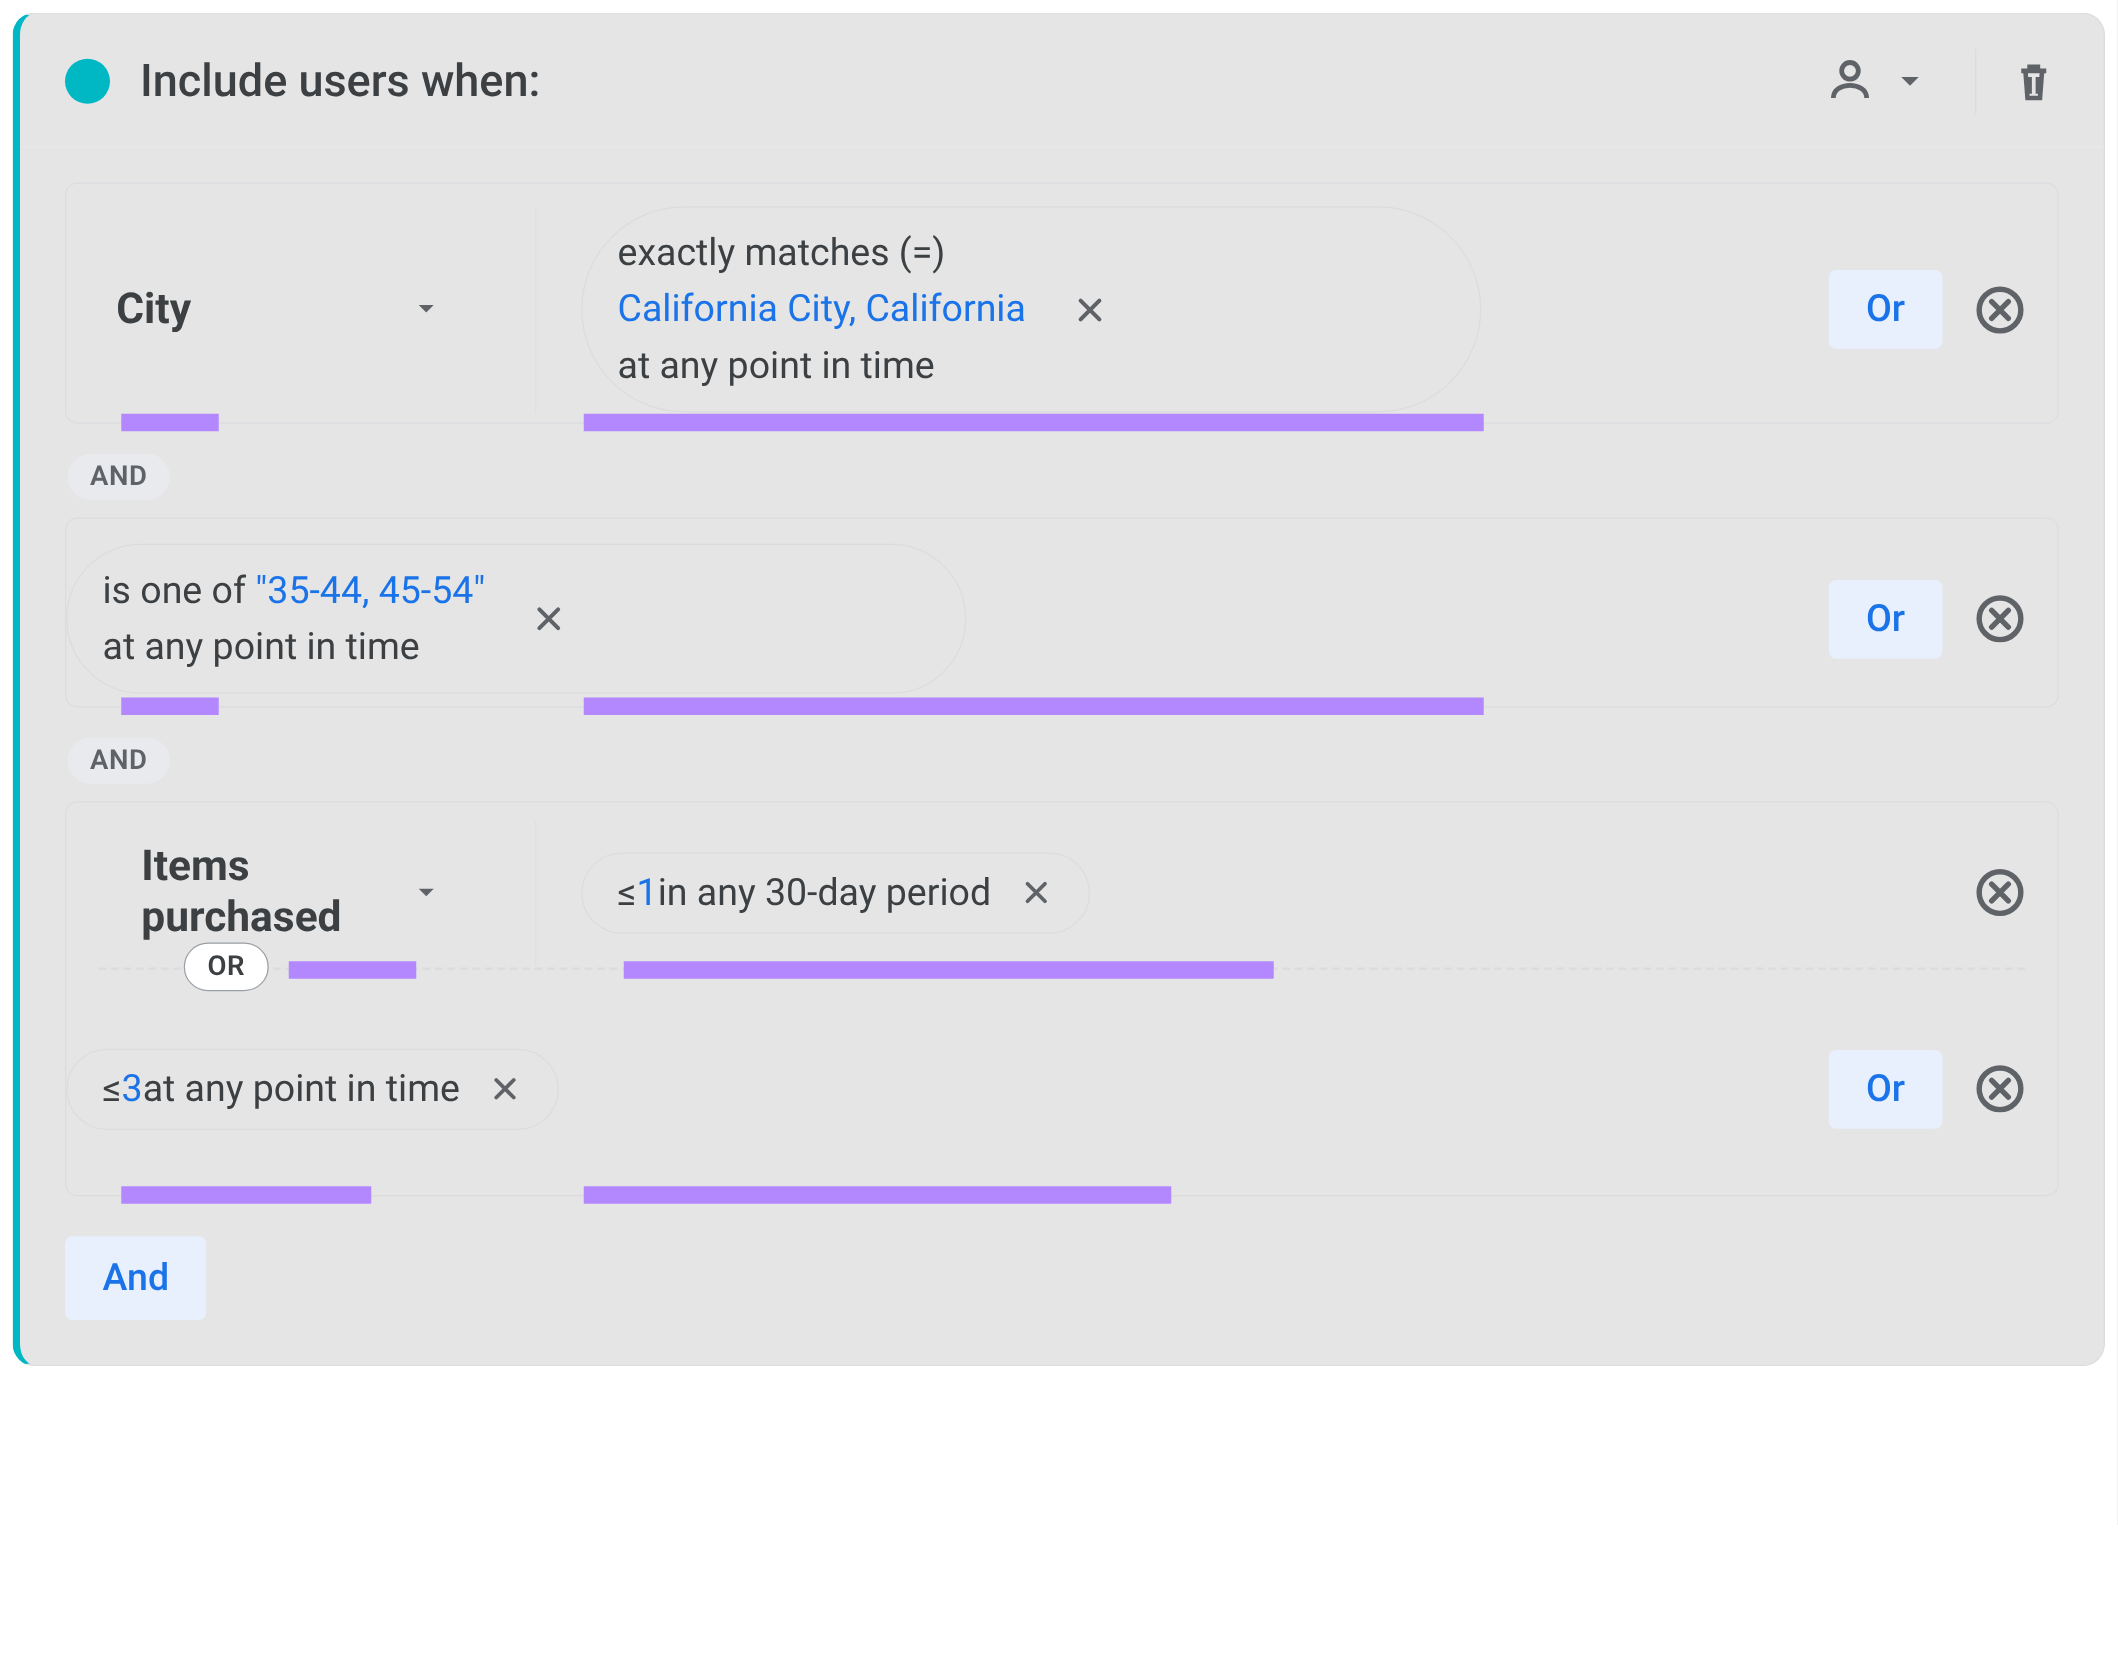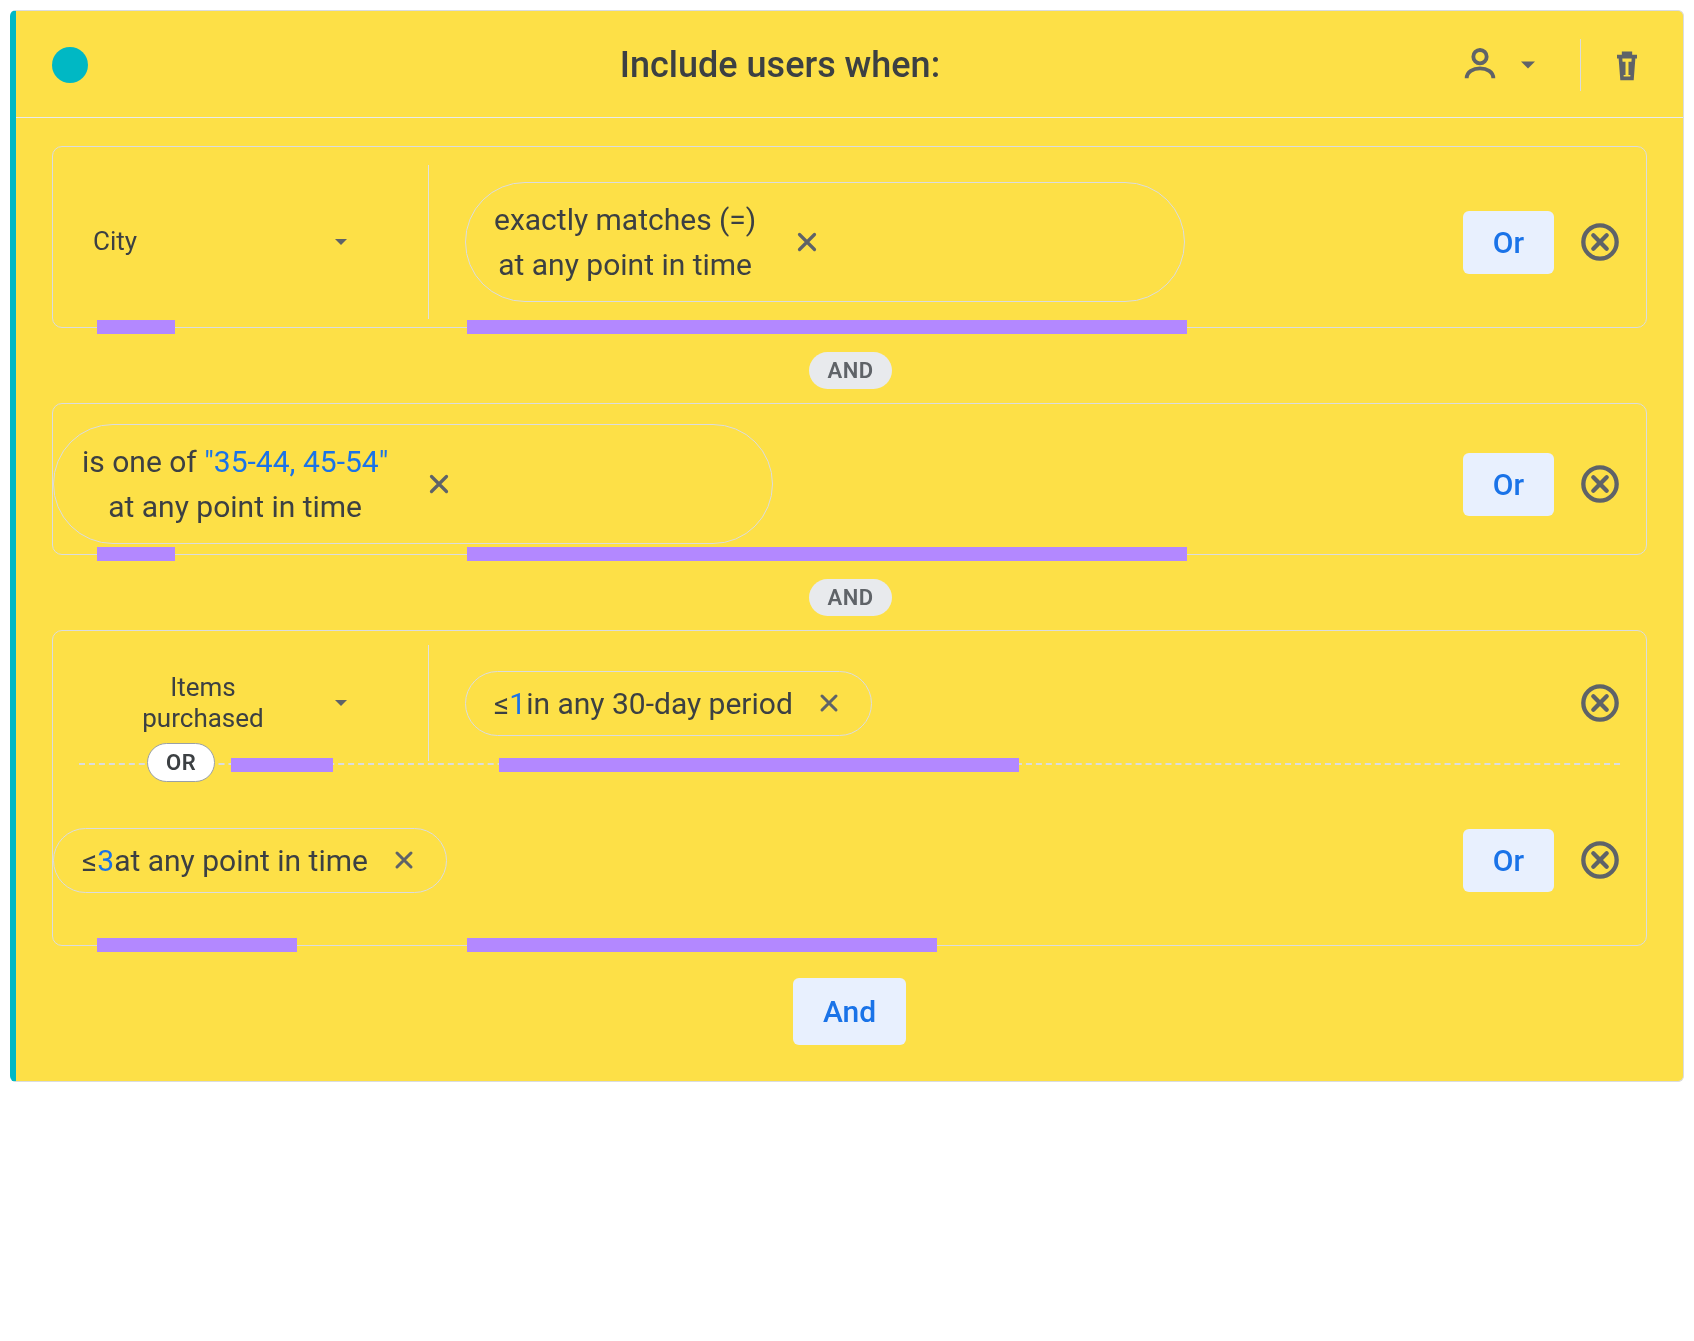--- a/index.html
+++ b/index.html
@@ -7,23 +7,22 @@
   body {
     font-family: "Google Sans", Roboto, -apple-system, "Segoe UI", Arial, sans-serif;
     background: #ffffff;
     color: #202124;
     width: 1694px;
   }
   .panel {
     margin: 10px;
     border: 1px solid #dadce0;
     border-left: 6px solid #00b8c4;
-    border-radius: 6px;
-    background: #fde047;
-    text-align: center;
+    border-radius: 18px;
+    background: #e5e5e5;
   }
   .panel-header {
     display: flex;
     align-items: center;
     padding: 28px 36px 26px 36px;
     border-bottom: 1px solid #e8eaed;
   }
   .hdr-dot {
     width: 36px; height: 36px;
     border-radius: 50%;
@@ -70,21 +69,21 @@
     width: 376px;
     padding-left: 40px;
     display: flex; align-items: center;
     border-right: 1px solid #e0e0e0;
     position: relative;
     margin-right: 36px;
   }
   .dim-select {
     display: flex; align-items: center; justify-content: space-between;
     width: 260px;
-    font-size: 26px; font-weight: 400; color: #3c4043;
+    font-size: 34px; font-weight: 700; color: #3c4043;
     cursor: pointer;
   }
   .dim-label { line-height: 1.2; }
   .caret { color:#5f6368; }
   .cond-cell { flex: 1; display:flex; align-items:center; }
 
   .pill {
     border: 1px solid #dadce0;
     border-radius: 999px;
     padding: 14px 28px;
@@ -225,20 +224,21 @@
               <svg width="24" height="24" viewBox="0 0 24 24">
                   <path d="M6 9l6 6 6-6z" fill="currentColor"></path>
                 </svg>
             </span>
           </div>
         </div>
         <div class="cond-cell">
           <div class="pill" style="width:720px;">
             <div class="pill-lines">
               <span>exactly matches (=)</span>
+              <span class="val-blue">California City, California</span>
               <span>at any point in time</span>
             </div>
             <span class="clear">
               <svg width="30" height="30" viewBox="0 0 24 24">
                   <use href="#i-x"></use>
                 </svg>
             </span>
           </div>
         </div>
         <div class="actions-cell">

